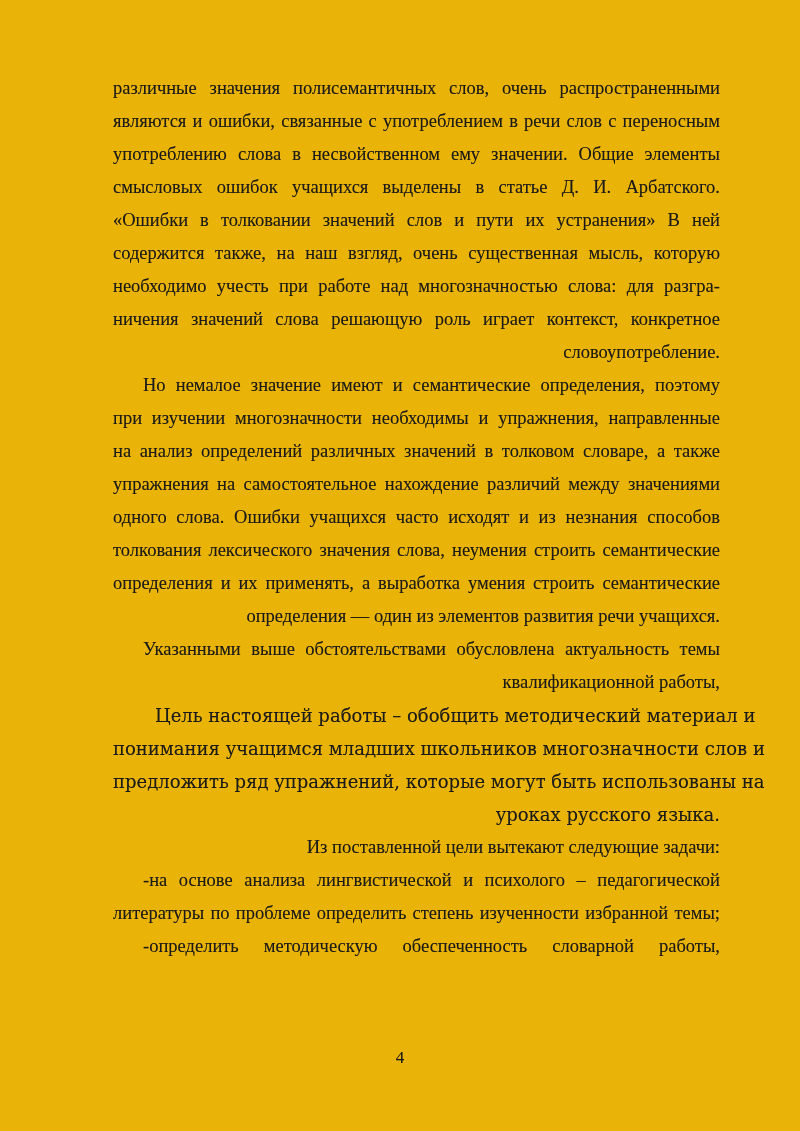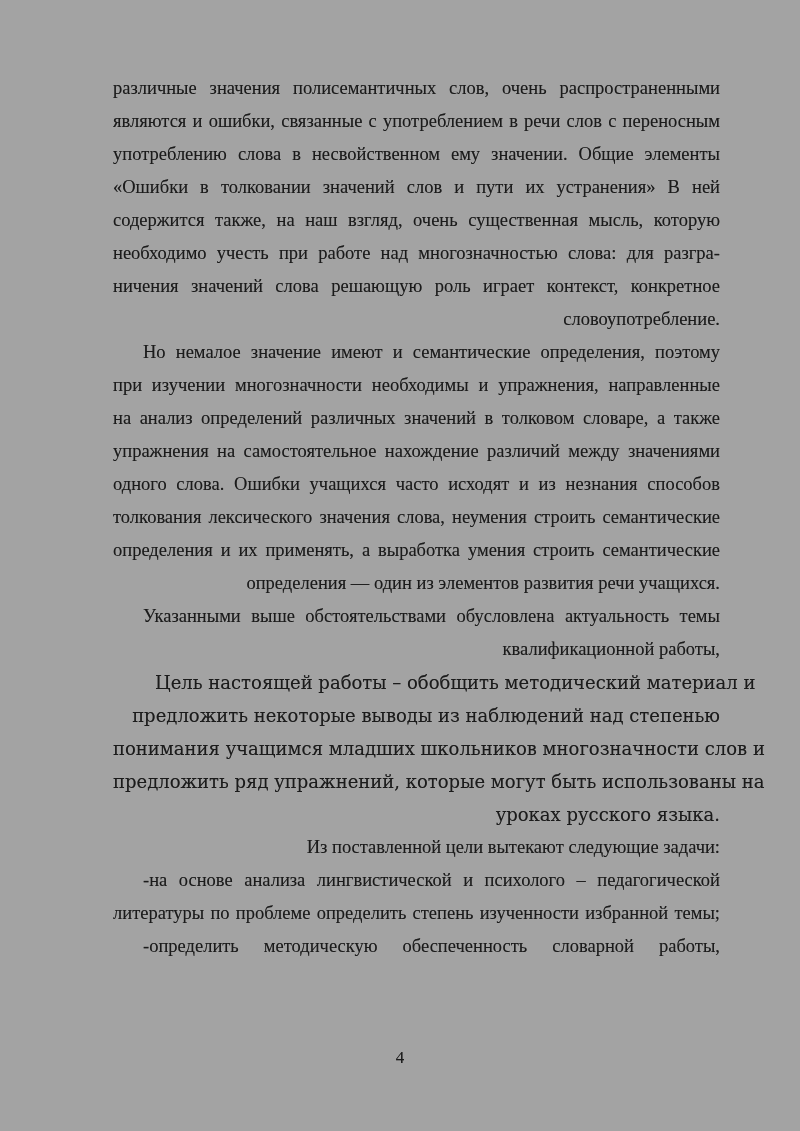--- a/index.html
+++ b/index.html
@@ -1,20 +1,20 @@
 <!DOCTYPE html>
 <html><head>
 <meta charset="utf-8">
 <style>
   html, body { margin: 0; padding: 0; background: #ffffff; }
   .page {
     position: relative;
     width: 800px;
     height: 1131px;
-    background: #a3a3a3;
+    background: #eab308;
     overflow: hidden;
     font-family: "Liberation Serif", "DejaVu Serif", serif;
     color: #1b1b1b;
   }
   .text-block {
     position: absolute;
     left: 113px;
     top: 72px;
     width: 607px;
   }
@@ -52,37 +52,37 @@
   }
 </style>
 </head>
 <body>
 
 <div class="page">
   <div class="text-block">
       <div class="line fill"><span>различные значения полисемантичных слов, очень распространенными</span></div>
       <div class="line fill"><span>являются и ошибки, связанные с употреблением в речи слов с переносным</span></div>
       <div class="line fill"><span>употреблению слова в несвойственном ему значении. Общие элементы</span></div>
+      <div class="line fill"><span>смысловых ошибок учащихся выделены в статье Д. И. Арбатского.</span></div>
       <div class="line fill"><span>«Ошибки в толковании значений слов и пути их устранения» В ней</span></div>
       <div class="line fill"><span>содержится также, на наш взгляд, очень существенная мысль, которую</span></div>
       <div class="line fill"><span>необходимо учесть при работе над многозначностью слова: для разгра-</span></div>
       <div class="line fill"><span>ничения значений слова решающую роль играет контекст, конкретное</span></div>
       <div class="line"><span>словоупотребление.</span></div>
       <div class="line fill ind"><span>Но немалое значение имеют и семантические определения, поэтому</span></div>
       <div class="line fill"><span>при изучении многозначности необходимы и упражнения, направленные</span></div>
       <div class="line fill"><span>на анализ определений различных значений в толковом словаре, а также</span></div>
       <div class="line fill"><span>упражнения на самостоятельное нахождение различий между значениями</span></div>
       <div class="line fill"><span>одного слова. Ошибки учащихся часто исходят и из незнания способов</span></div>
       <div class="line fill"><span>толкования лексического значения слова, неумения строить семантические</span></div>
       <div class="line fill"><span>определения и их применять, а выработка умения строить семантические</span></div>
       <div class="line"><span>определения — один из элементов развития речи учащихся.</span></div>
       <div class="line fill ind"><span>Указанными выше обстоятельствами обусловлена </span><b>актуальность т</b><span>емы</span></div>
       <div class="line"><span>квалификационной работы,</span></div>
       <div class="line ind2 alt"><b>Цель настоящей работы</b><span> – обобщить методический материал и</span></div>
-      <div class="line alt"><span>предложить некоторые выводы из наблюдений над степенью</span></div>
       <div class="line alt"><span>понимания учащимся младших школьников многозначности слов и</span></div>
       <div class="line alt"><span>предложить ряд упражнений, которые могут быть использованы на</span></div>
       <div class="line alt"><span>уроках русского языка.</span></div>
       <div class="line ind"><span>Из поставленной цели вытекают </span><b>следующие задачи:</b></div>
       <div class="line fill ind"><span>-на основе анализа лингвистической и психолого – педагогической</span></div>
       <div class="line fill"><span>литературы по проблеме определить степень изученности избранной темы;</span></div>
       <div class="line fill ind"><span>-определить методическую обеспеченность словарной работы,</span></div>
     </div>
   <div class="page-number">4</div>
 </div>

